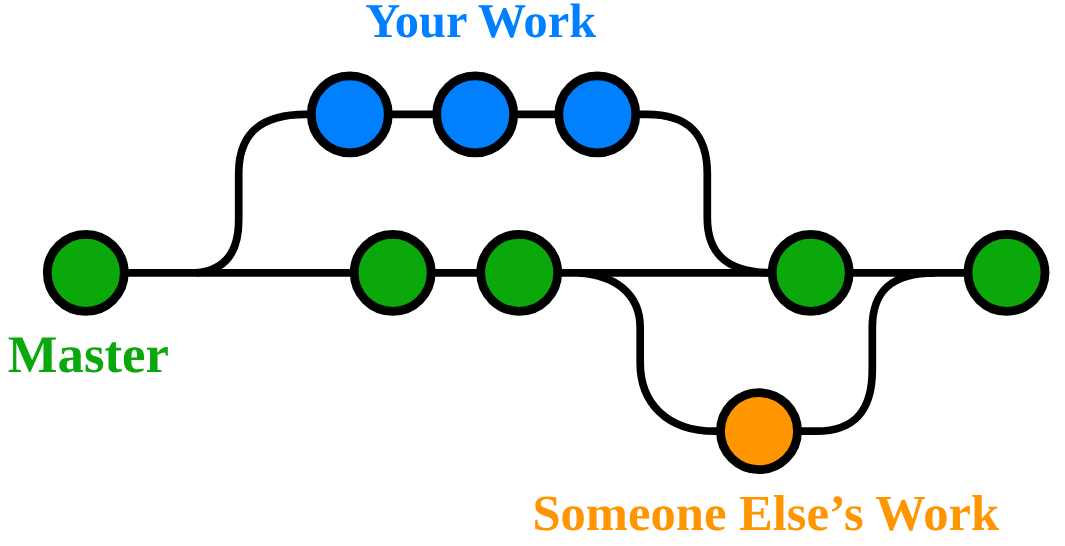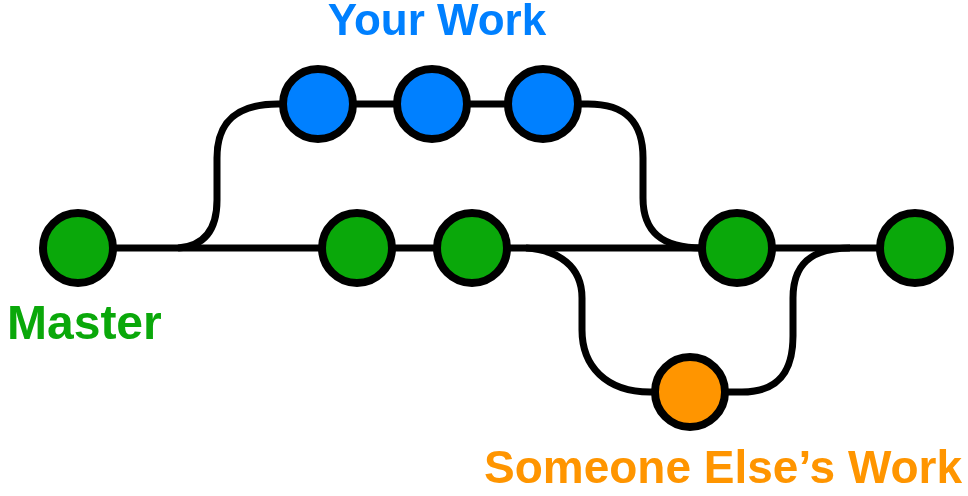--- a/index.html
+++ b/index.html
@@ -8,20 +8,21 @@
     width: 968px;
     height: 496px;
     background: #ffffff;
     overflow: hidden;
     font-family: "Liberation Sans", sans-serif;
   }
   .diagram-root {
     position: relative;
     width: 934px;
     height: 496px;
+    font-family: Liberation Serif, serif;
   }
   .diagram-canvas {
     position: absolute;
     top: 0;
     left: 0;
   }
   .branch-label {
     position: absolute;
     font-weight: bold;
     white-space: nowrap;

